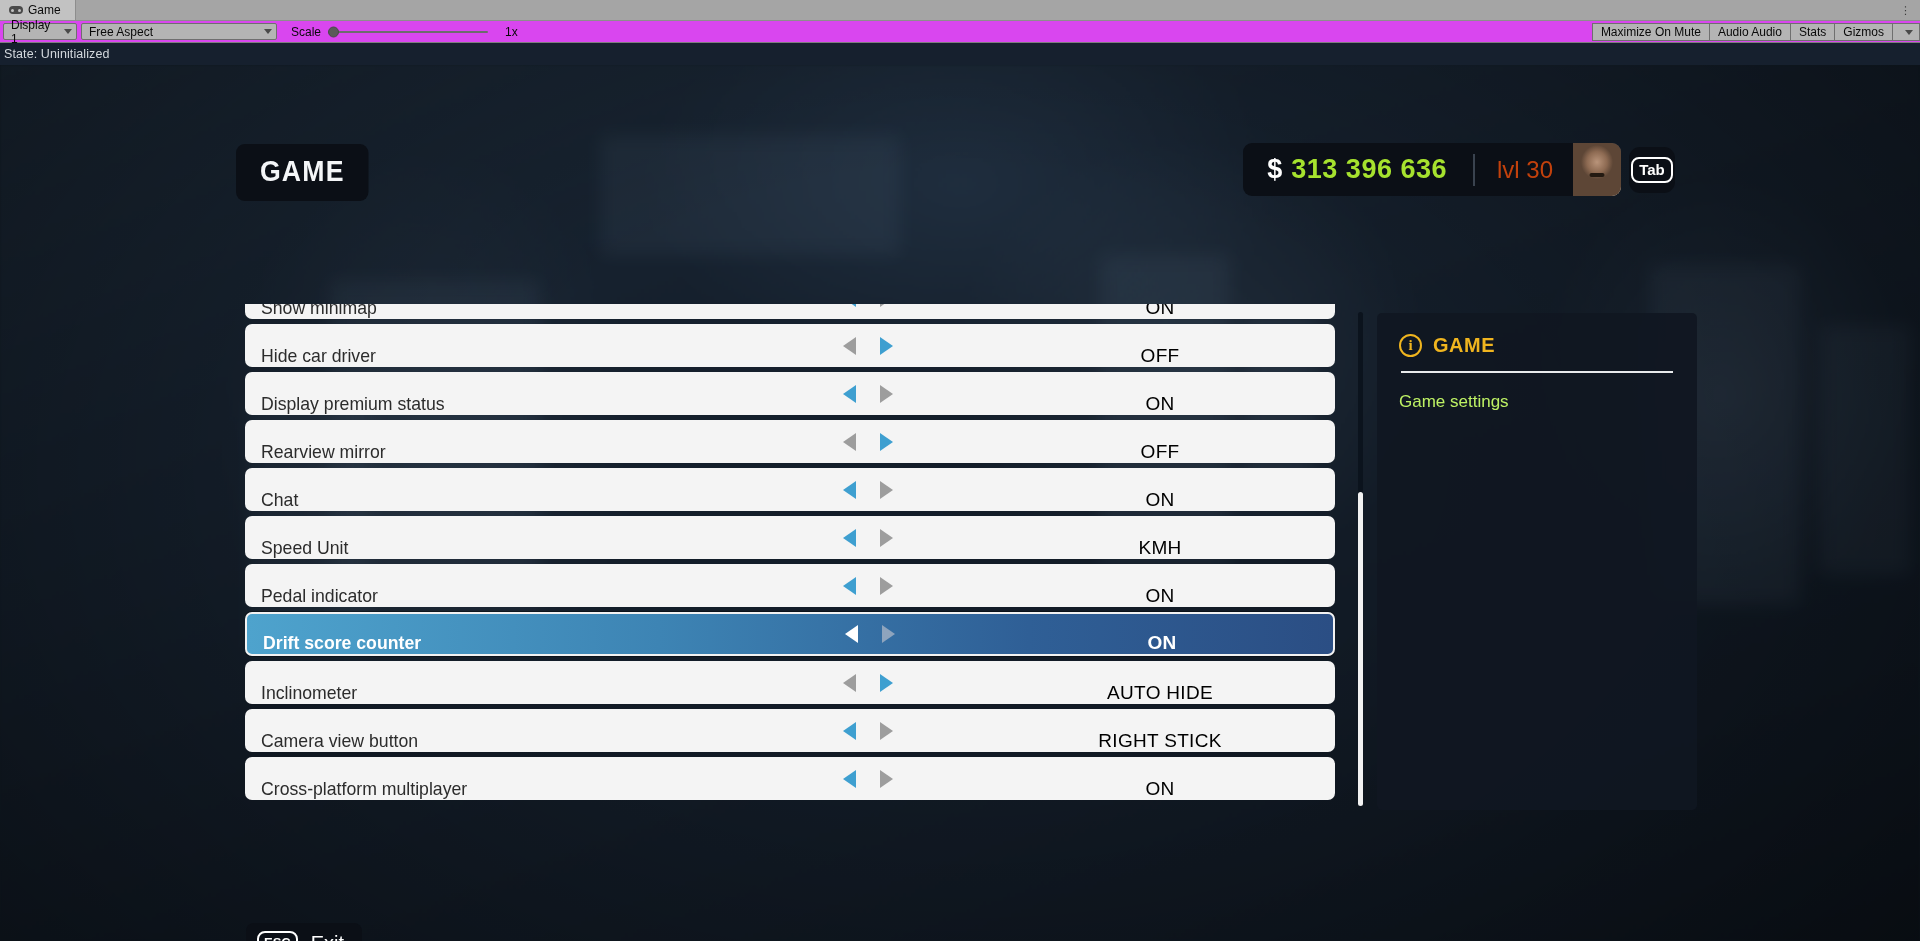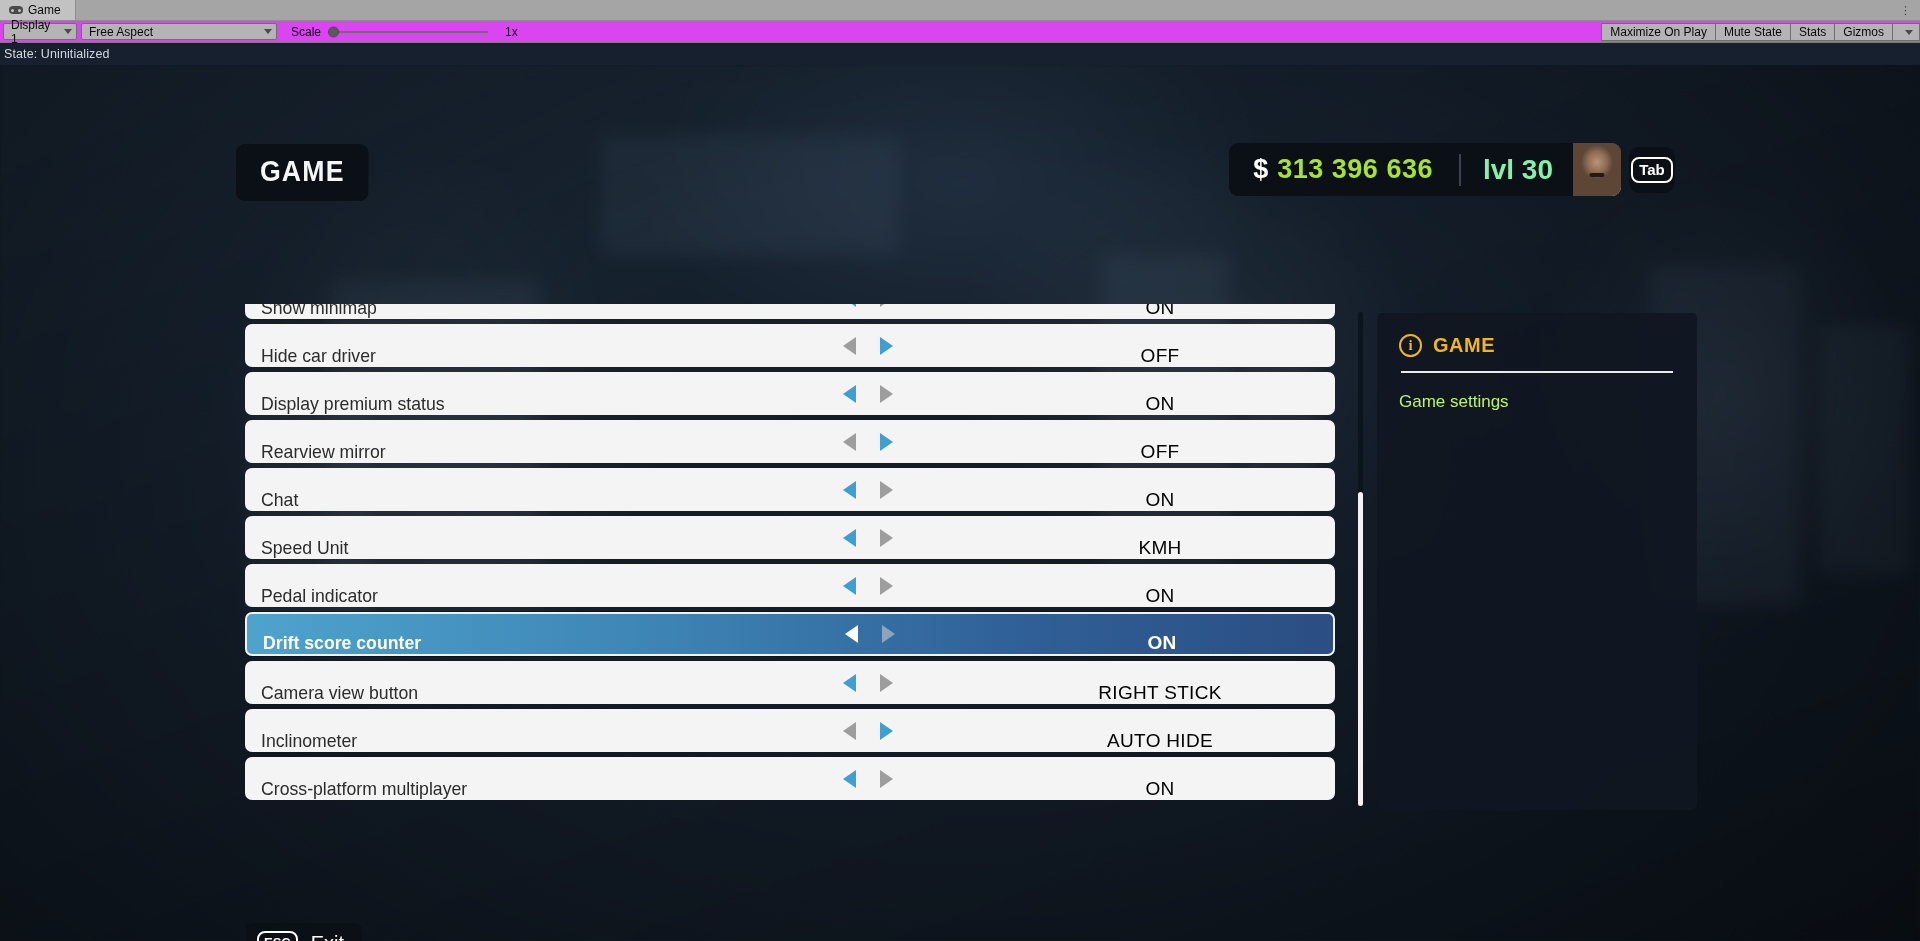--- a/index.html
+++ b/index.html
@@ -167,21 +167,21 @@
   .money {
     display: flex; align-items: baseline; gap: 9px;
     padding: 0 26px 0 24px;
     font-size: 27px; font-weight: bold; font-stretch: condensed;
   }
   .money .dollar { color: #ffffff; }
   .money .amount { color: #a6e22e; letter-spacing: .5px; }
   .hud-divider { width: 2px; align-self: center; height: 32px; background: #3a434f; }
   .level {
     padding: 0 20px 0 22px;
-    color: #86efac; font-size: 28px; font-weight: bold; font-stretch: condensed;
+    color: #c2410c; font-size: 24px; font-weight: normal; font-stretch: condensed;
   }
   .avatar {
     width: 48px; height: 53px;
     background:
       radial-gradient(ellipse 16px 17px at 50% 36%, #b9947a 0%, #8d6a52 62%, #5d4636 100%),
       linear-gradient(180deg, #2d3b4d 0%, #3b4a5e 45%, #cfc6b4 62%, #e4dccb 100%);
       position: relative; overflow: hidden;
   }
   .avatar::after {
     content:""; position:absolute; left:50%; top:56%; transform:translateX(-50%);
@@ -347,22 +347,22 @@
     <div class="scale-group">
       <span class="scale-label">Scale</span>
       <div class="slider-wrap">
         <div class="slider-track"></div>
         <div class="slider-knob"></div>
       </div>
       <span class="scale-value">1x</span>
     </div>
 
     <div class="toolbar-right">
-      <div class="tb-btn">Maximize On Play</div>
-      <div class="tb-btn">Mute State</div>
+      <div class="tb-btn">Maximize On Mute</div>
+      <div class="tb-btn">Audio Audio</div>
       <div class="tb-btn">Stats</div>
       <div class="tb-btn">Gizmos</div>
       <div class="tb-caret">
         <span class="caret-dn"></span>
       </div>
     </div>
   </div>
 
   <div class="state-bar">
     <span>State: Uninitialized</span>
@@ -460,34 +460,34 @@
         </div>
         <div class="row selected">
           <span class="label">Drift score counter</span>
           <div class="arrows">
             <span class="arrow left on"></span>
             <span class="arrow right"></span>
           </div>
           <span class="value">ON</span>
         </div>
         <div class="row">
-          <span class="label">Camera view button</span>
-          <div class="arrows">
-            <span class="arrow left on"></span>
-            <span class="arrow right"></span>
-          </div>
-          <span class="value">RIGHT STICK</span>
-        </div>
-        <div class="row">
           <span class="label">Inclinometer</span>
           <div class="arrows">
             <span class="arrow left"></span>
             <span class="arrow right on"></span>
           </div>
           <span class="value">AUTO HIDE</span>
+        </div>
+        <div class="row">
+          <span class="label">Camera view button</span>
+          <div class="arrows">
+            <span class="arrow left on"></span>
+            <span class="arrow right"></span>
+          </div>
+          <span class="value">RIGHT STICK</span>
         </div>
         <div class="row">
           <span class="label">Cross-platform multiplayer</span>
           <div class="arrows">
             <span class="arrow left on"></span>
             <span class="arrow right"></span>
           </div>
           <span class="value">ON</span>
         </div>
       </div>

